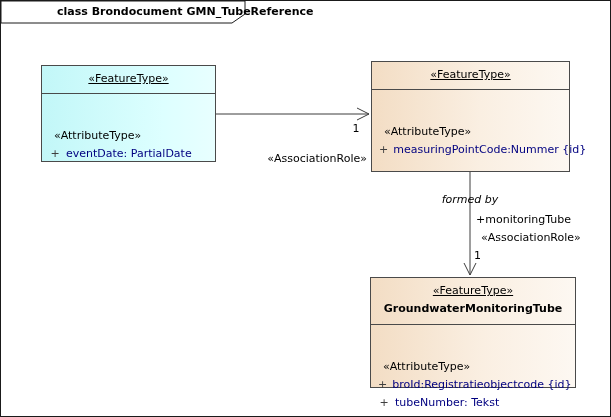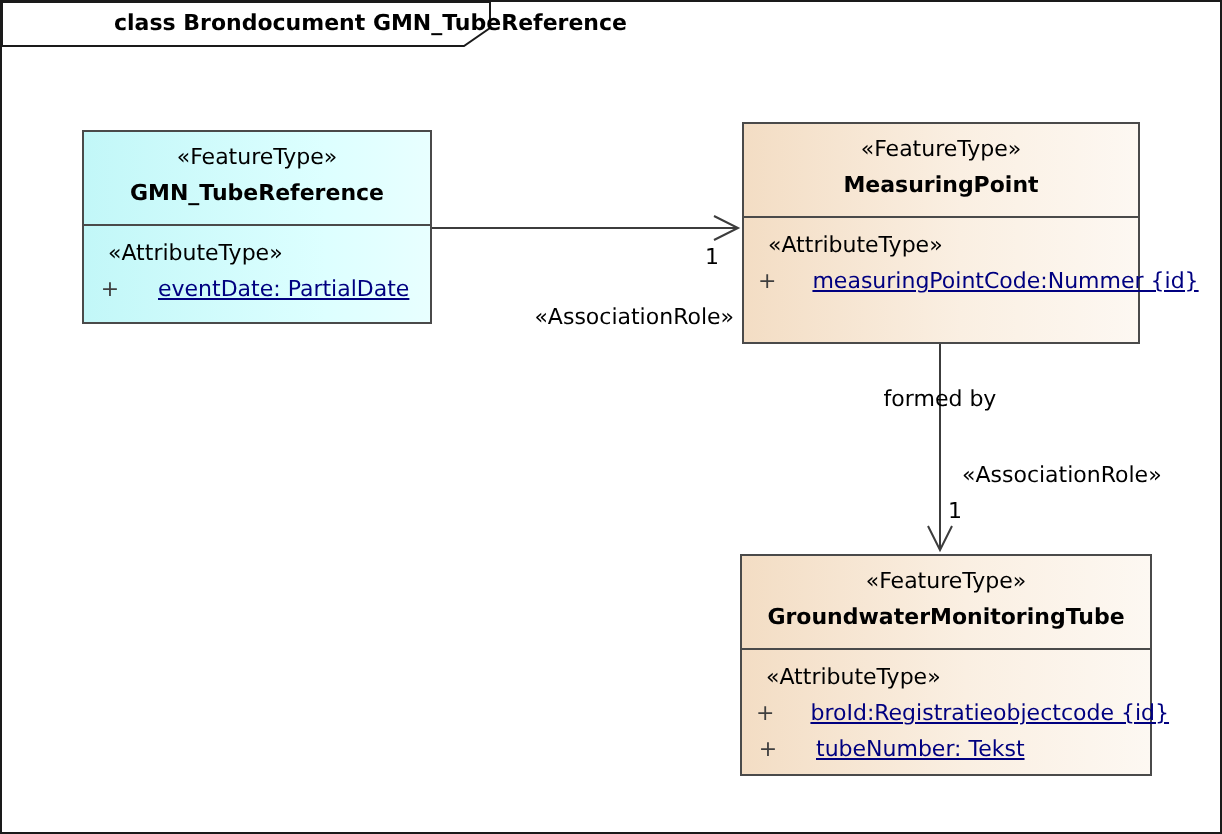--- a/index.html
+++ b/index.html
@@ -26,27 +26,27 @@
     border:1px solid #4a4a4a;
     box-sizing:border-box;
   }
   .cyan-fill  { background:linear-gradient(90deg,#c2f7f8 0%,#ddffff 70%,#e8ffff 100%); }
   .tan-fill   { background:linear-gradient(90deg,#f3ddc4 0%,#faefe2 55%,#fdf8f2 100%); }
   .class-header {
     text-align:center;
     border-bottom:1px solid #4a4a4a;
     padding:6px 4px 7px 4px;
   }
-  .stereotype   { display:block; line-height:14px; }
+  .stereotype   { display:block; line-height:14px;text-decoration:underline; }
   .class-name   { display:block; font-weight:bold; line-height:16px; margin-top:3px; }
   .attr-compartment { padding:6px 4px 6px 0; }
-  .attr-heading { padding:1px 0 3px 12px; }
+  .attr-heading { padding:1px 0 3px 12px;margin-top:28px; }
   .attr-row  { display:flex; line-height:18px; }
   .attr-vis  { width:12px; margin-left:7px; text-align:center; color:#3f3f3f; }
-  .attr-text { color:#000080; margin-left:18px; white-space:nowrap;text-decoration:underline; }
+  .attr-text { color:#000080; margin-left:5px; white-space:nowrap; }
   .edge-label {
     position:absolute; z-index:3; white-space:nowrap; line-height:13px;
   }
   .right-align { text-align:right; }
   .center-align { text-align:center; }
 </style>
 </head>
 <body>
 
 <div class="canvas">
@@ -64,35 +64,33 @@
       <line x1="469" y1="171" x2="469" y2="274"></line>
       <polyline points="463,262 469,274 475,262"></polyline>
     </g>
   </svg>
 
   <div class="frame-title">class Brondocument GMN_TubeReference</div>
 
   <div class="uml-class cyan-fill" style="left:40px; top:64px; width:175px; height:97px;">
     <div class="class-header">
       <span class="stereotype">«FeatureType»</span>
-      <span class="class-name">GMN_TubeReference</span>
     </div>
     <div class="attr-compartment">
       <div class="attr-heading">«AttributeType»</div>
       <div class="attr-row">
         <span class="attr-vis">+</span>
         <span class="attr-text">eventDate: PartialDate</span>
       </div>
     </div>
   </div>
 
   <div class="uml-class tan-fill" style="left:370px; top:60px; width:199px; height:111px;">
     <div class="class-header">
       <span class="stereotype">«FeatureType»</span>
-      <span class="class-name">MeasuringPoint</span>
     </div>
     <div class="attr-compartment">
       <div class="attr-heading">«AttributeType»</div>
       <div class="attr-row">
         <span class="attr-vis">+</span>
         <span class="attr-text">measuringPointCode:Nummer {id}</span>
       </div>
     </div>
   </div>
 
@@ -110,17 +108,18 @@
       <div class="attr-row">
         <span class="attr-vis">+</span>
         <span class="attr-text">tubeNumber: Tekst</span>
       </div>
     </div>
   </div>
 
   <div class="edge-label center-align" style="left:348px; top:121px; width:14px;">1</div>
   <div class="edge-label right-align" style="left:240px; top:151px; width:126px;">«AssociationRole»</div>
 
-  <div class="edge-label center-align" style="left:414px; top:192px; width:110px;">formed by</div>
+  <div class="edge-label center-align" style="left:414px; top:192px; width:110px;font-style:italic;">formed by</div>
+  <div class="edge-label" style="left:475px; top:212px;">+monitoringTube</div>
   <div class="edge-label" style="left:480px; top:230px;">«AssociationRole»</div>
   <div class="edge-label" style="left:473px; top:248px;">1</div>
 
 </div>
 
 </body></html>

